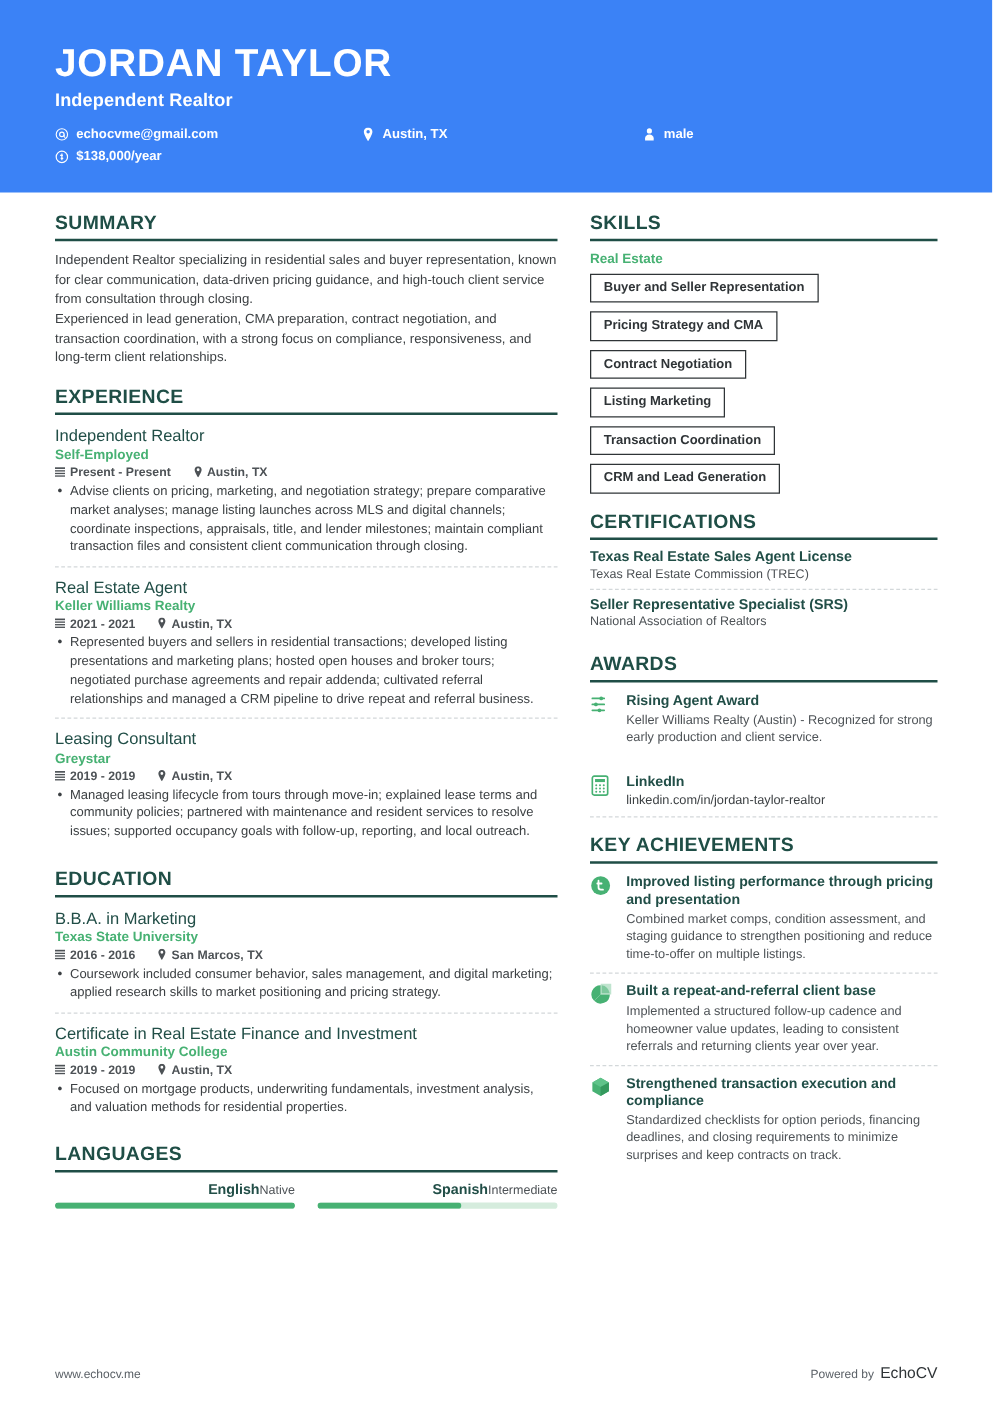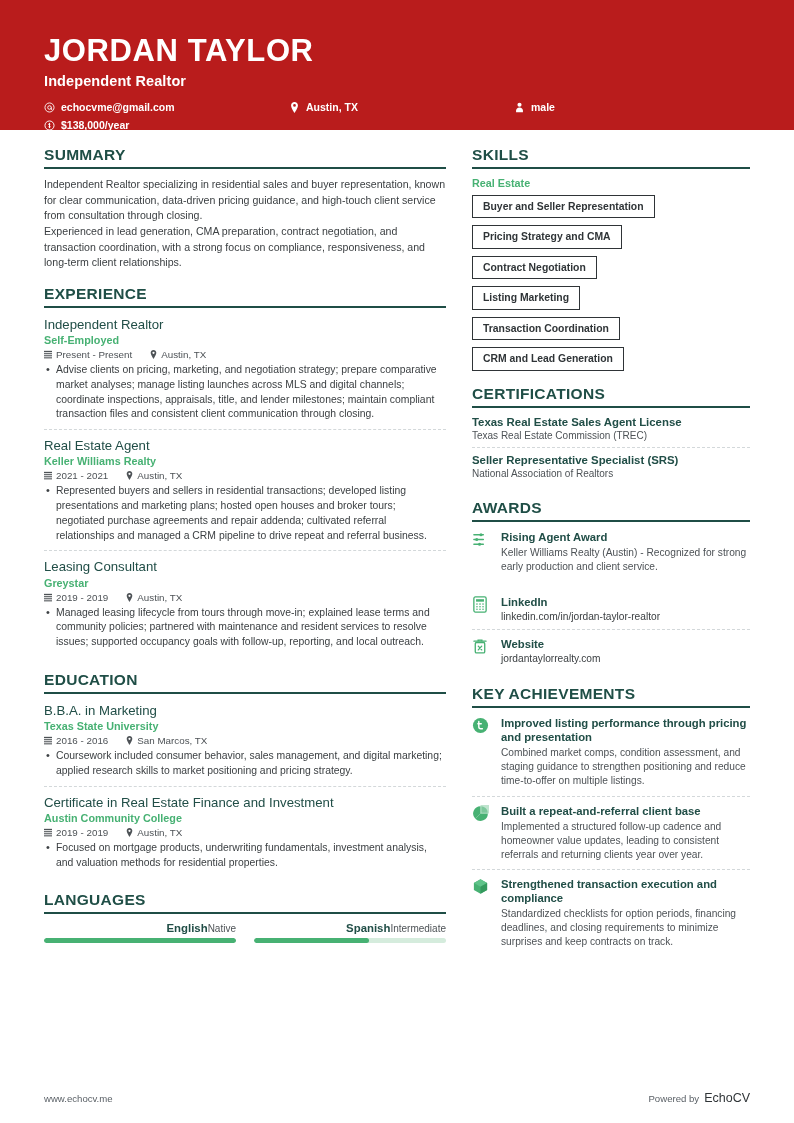--- a/index.html
+++ b/index.html
@@ -15,24 +15,24 @@
     width: 794px;
     height: 1123px;
     background: #fff;
     overflow: hidden;
     display: flex;
     flex-direction: column;
   }
 
   
   .header {
-    background: #b91c1c;
+    background: #3b82f6;
     color: #ffffff;
     padding: 34px 44px 20px 44px;
-    height: 130px;
+    height: 154px;
   }
   .name {
     font-size: 31px;
     font-weight: bold;
     letter-spacing: 0.6px;
     line-height: 1.1;
     text-transform: uppercase;
   }
   .job-title {
     font-size: 14.5px;
@@ -101,21 +101,21 @@
     margin-bottom: 3px;
   }
   .entry-meta {
     display: flex;
     align-items: center;
     gap: 18px;
     font-size: 9.8px;
     color: #4d5256;
     margin-bottom: 3px;
   }
-  .meta-cell { display: flex; align-items: center; gap: 4px; }
+  .meta-cell { display: flex; gap: 4px; font-weight: bold; }
   .meta-cell svg { display: block; }
   .bullets { list-style: none; }
   .bullets li {
     position: relative;
     padding-left: 12px;
     font-size: 10.4px;
     line-height: 1.42;
     color: #3c4043;
   }
   .bullets li::before {
@@ -469,34 +469,20 @@
               <circle cx="8" cy="14.1" r=".85" fill="#47B173" stroke="none"></circle>
               <circle cx="11.2" cy="14.1" r=".85" fill="#47B173" stroke="none"></circle>
             </svg>
           </div>
           <div class="icon-body">
             <div class="icon-title">LinkedIn</div>
             <div class="icon-sub">linkedin.com/in/jordan-taylor-realtor</div>
           </div>
         </div>
 
-        <div class="icon-row last">
-          <div class="icon-box">
-            <svg width="16" height="17" viewBox="0 0 16 18" fill="none" stroke="#47B173" stroke-width="1.4">
-              <path d="M1.6 3.4h12.8" stroke-linecap="round"></path>
-              <path d="M6 3.4V2.2h4v1.2"></path>
-              <rect x="3" y="4.8" width="10" height="11" rx="1.3"></rect>
-              <path d="M6.2 8.6l3.6 4M9.8 8.6l-3.6 4" stroke-linecap="round"></path>
-            </svg>
-          </div>
-          <div class="icon-body">
-            <div class="icon-title">Website</div>
-            <div class="icon-sub">jordantaylorrealty.com</div>
-          </div>
-        </div>
       </div>
 
       <div class="section">
         <div class="sec-title">KEY ACHIEVEMENTS</div>
 
         <div class="icon-row">
           <div class="icon-box">
             <svg width="17" height="17" viewBox="0 0 18 18" fill="none">
               <circle cx="9" cy="9" r="8" fill="#47B173"></circle>
               <path d="M7.2 4.8v5.6c0 1.1.9 2 2 2h1.8" stroke="#ffffff" stroke-width="1.5" stroke-linecap="round" fill="none"></path>

